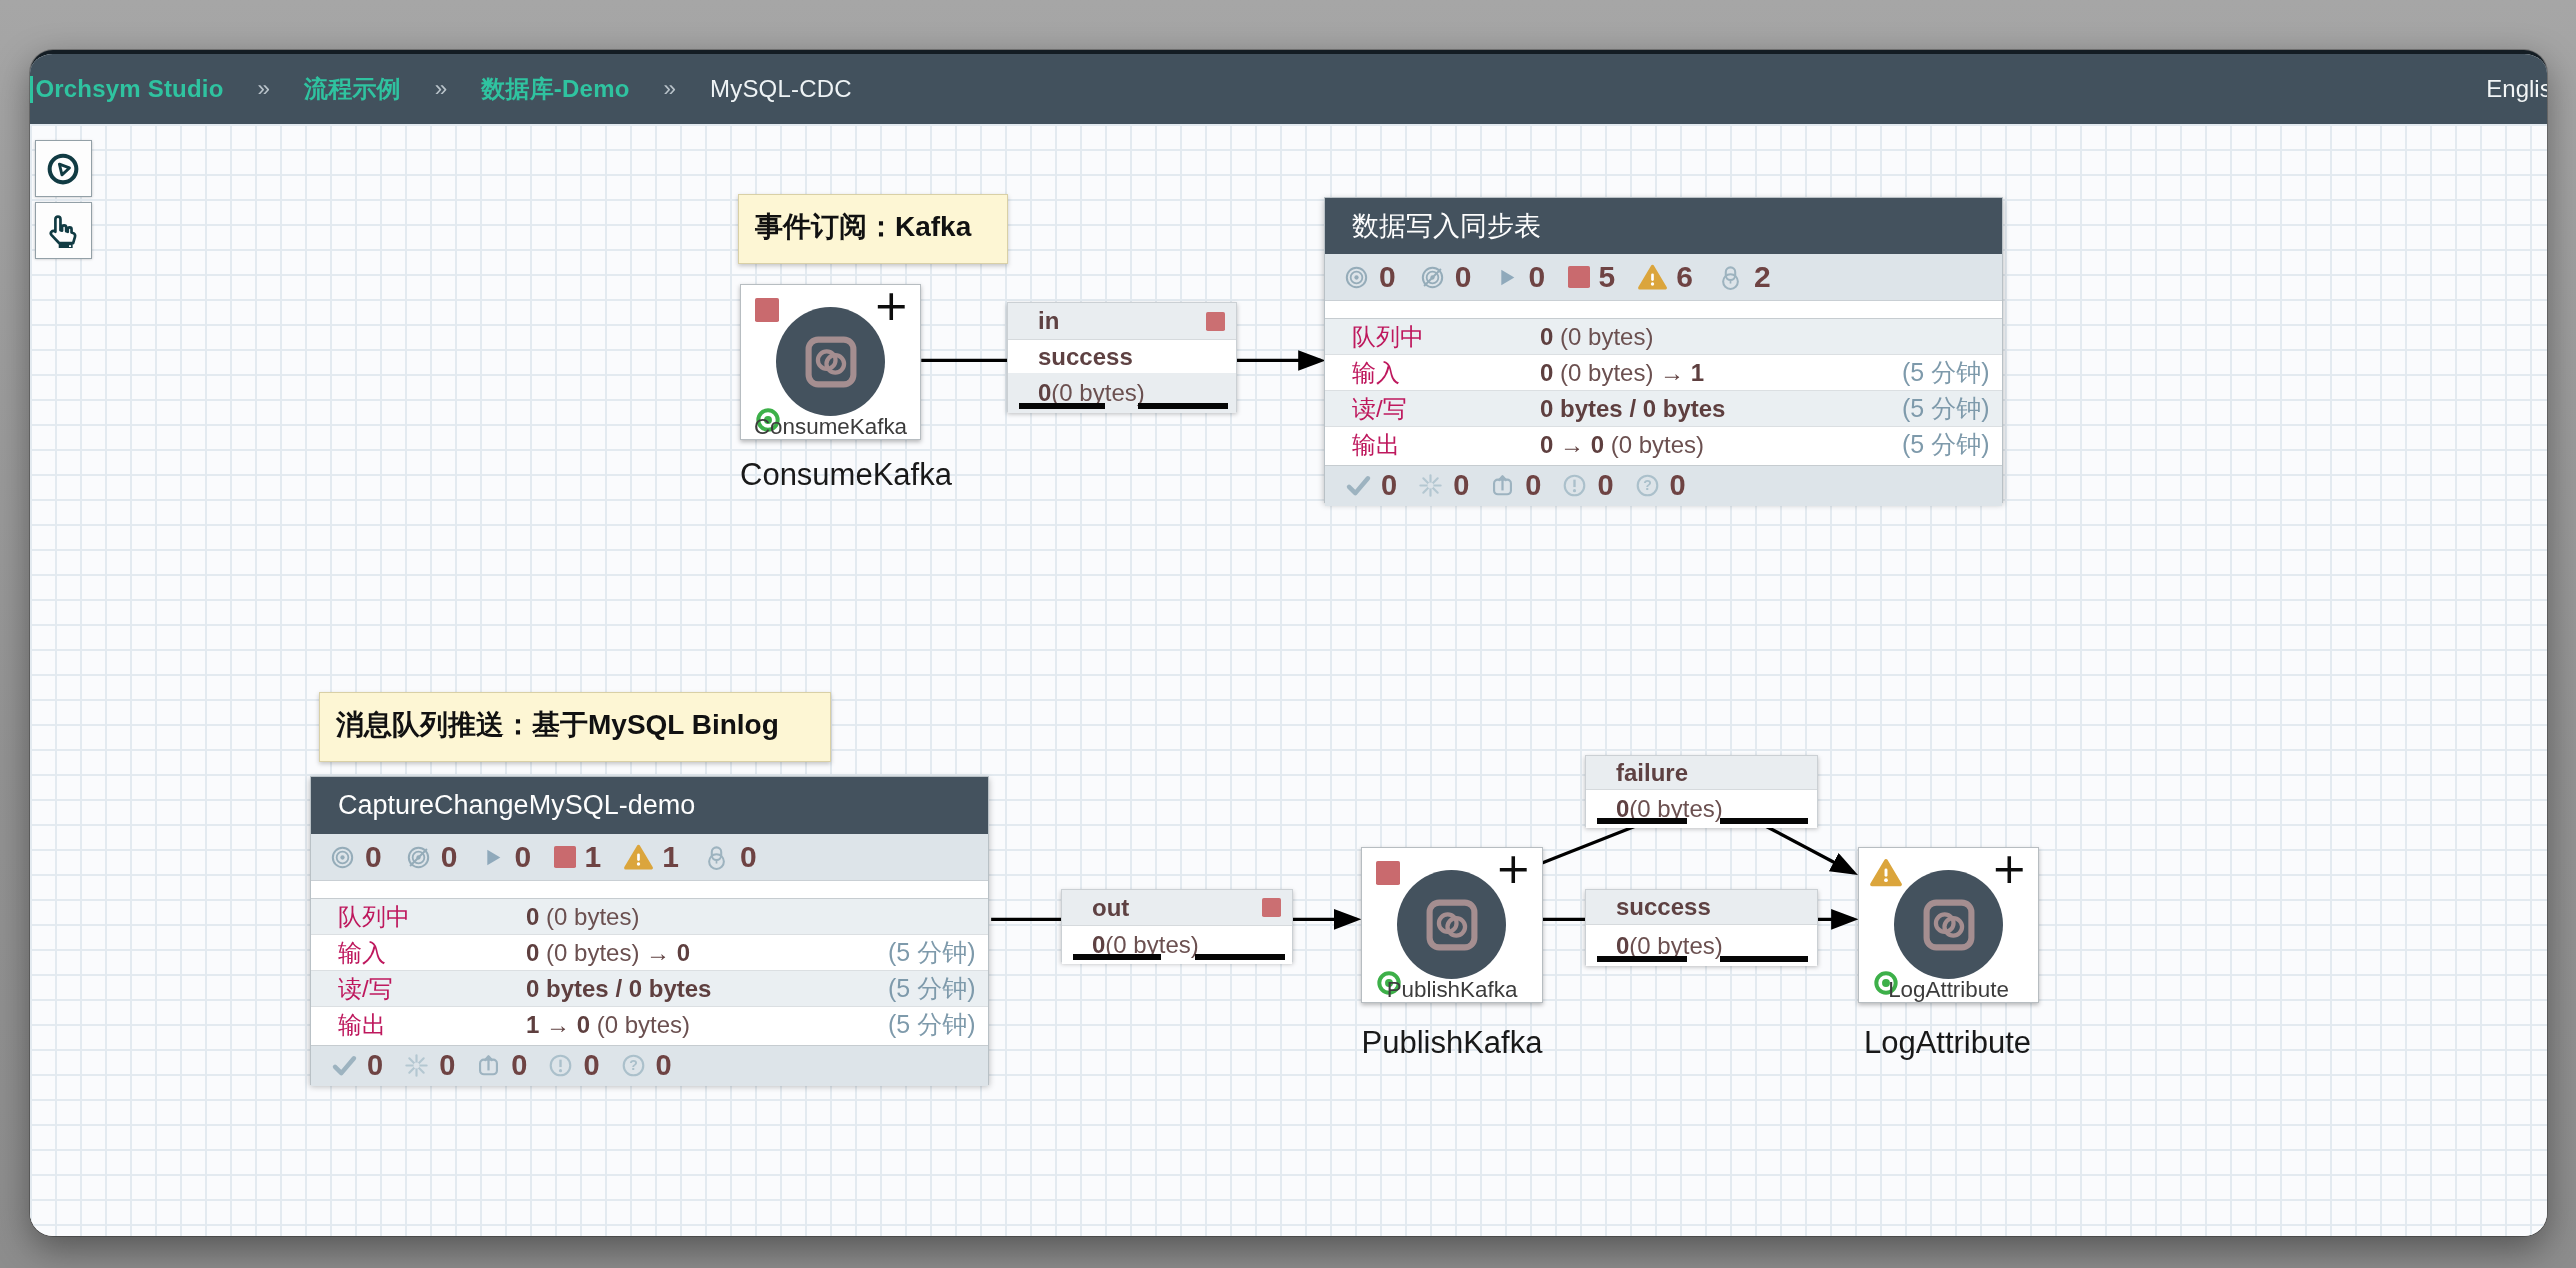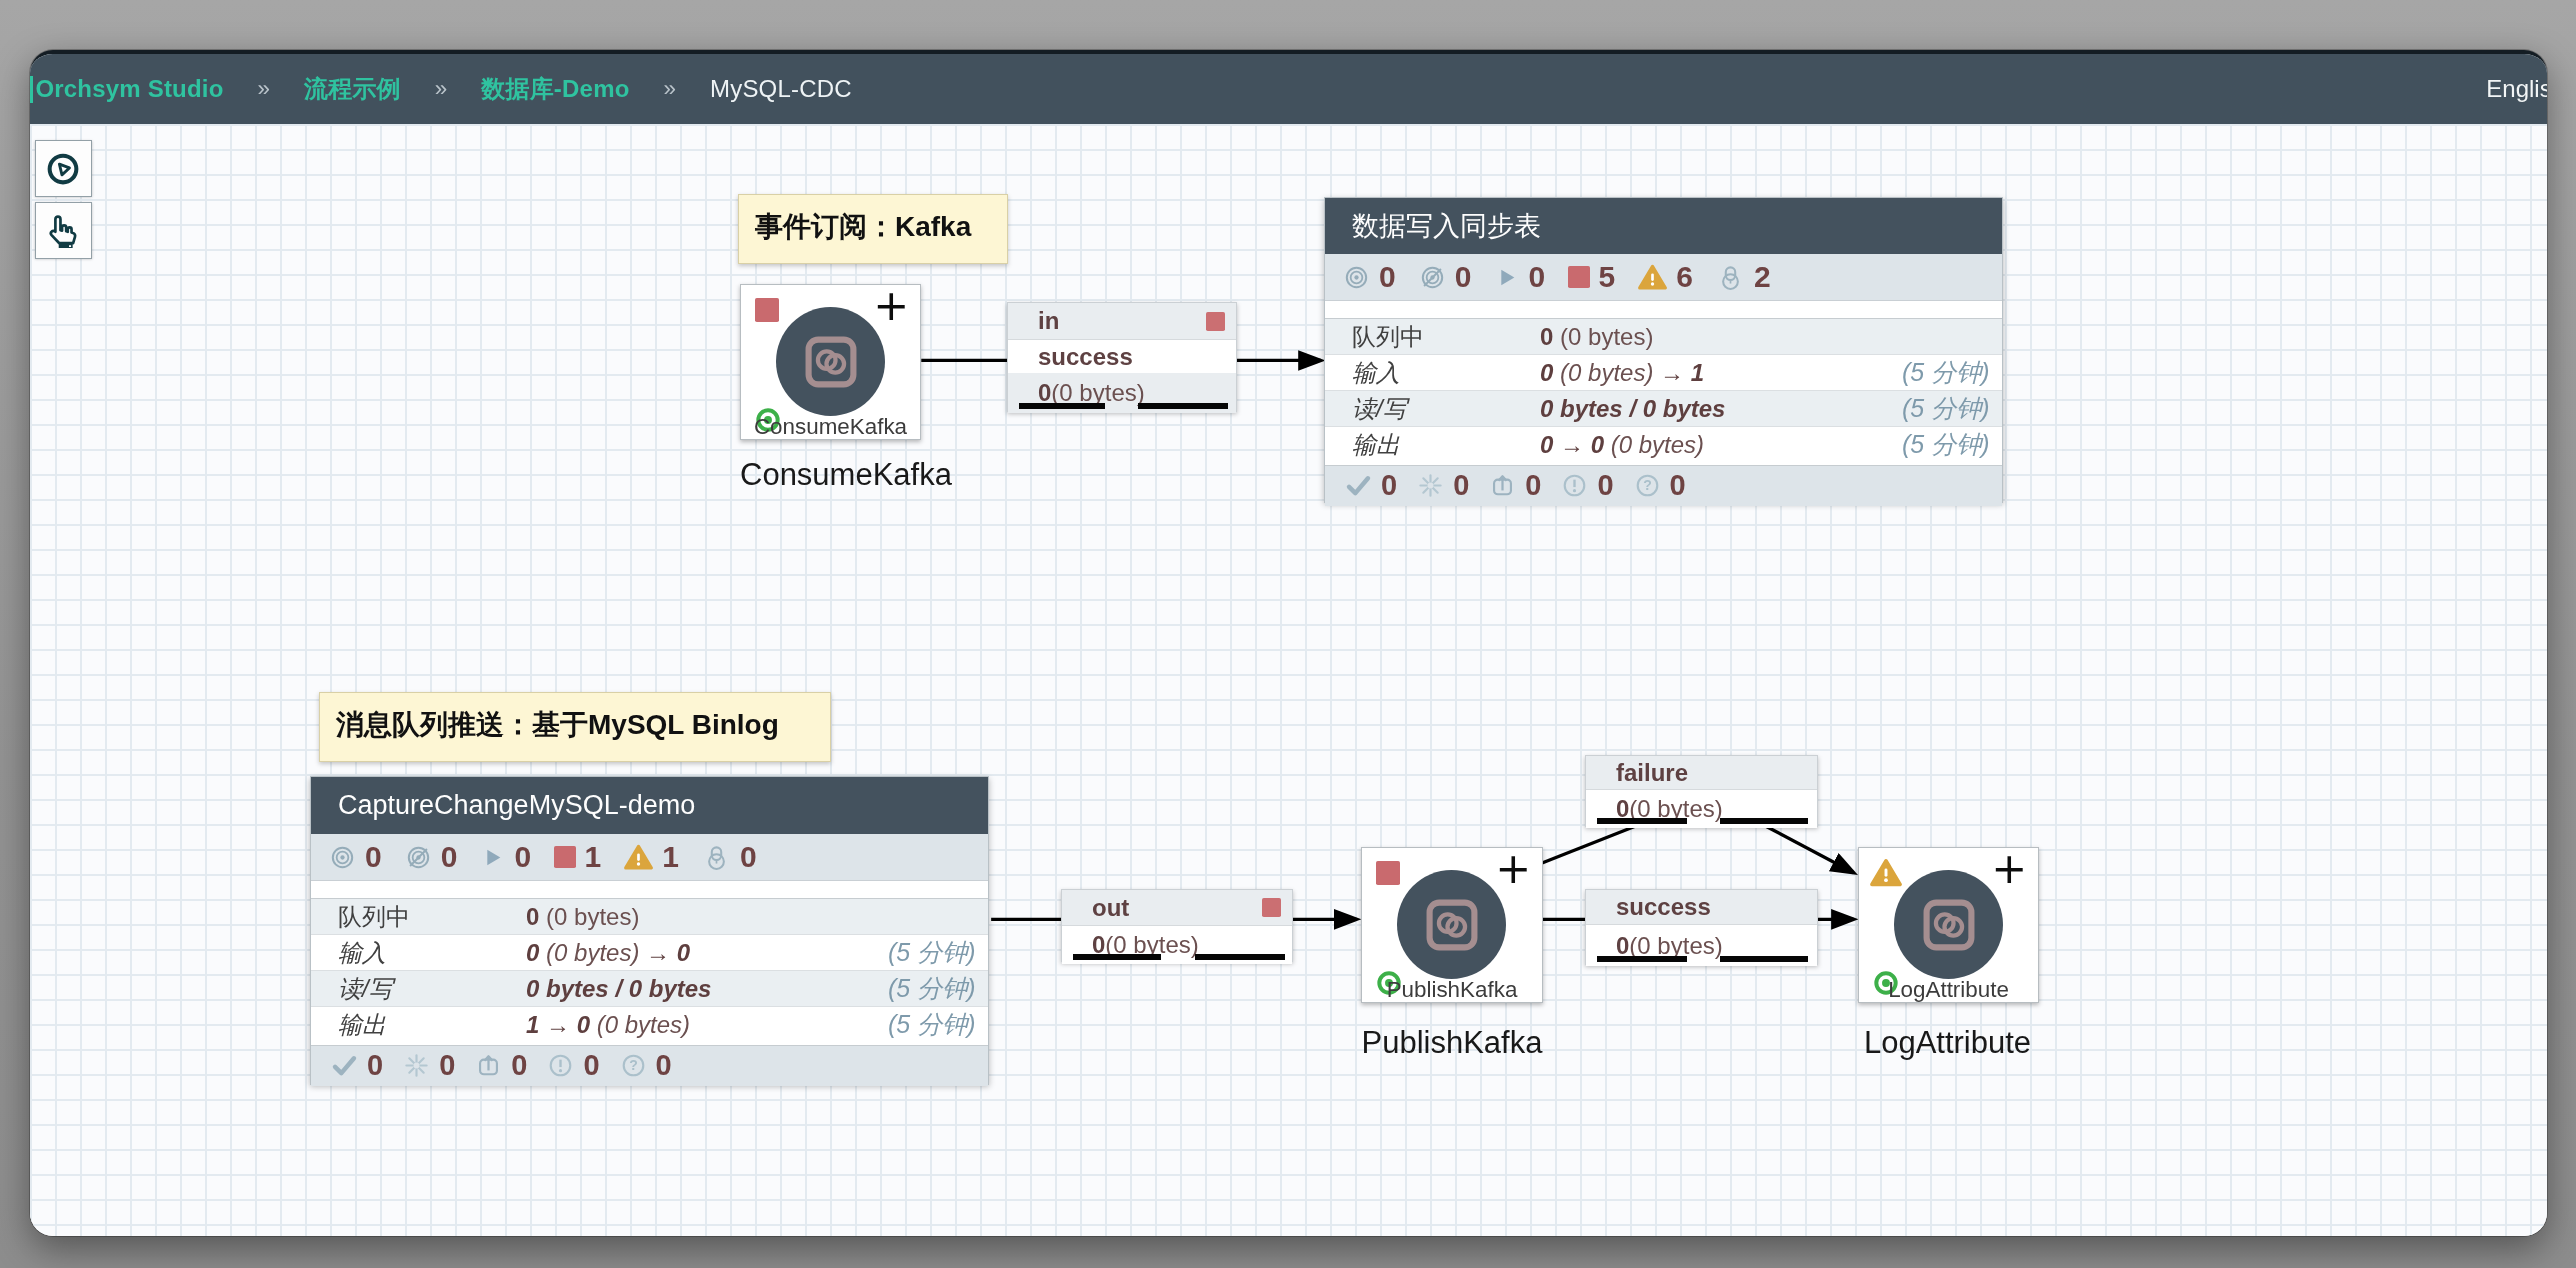--- a/index.html
+++ b/index.html
@@ -67,22 +67,22 @@
   .pg-stats { height:47px; background:#dde4e9; border-bottom:0.9px solid #c9cfd4;
     display:flex; align-items:center; padding-left:18px; }
   .stat-item { display:flex; align-items:center; margin-right:23px; }
   .stat-item .num { font-size:30px; font-weight:bold; color:#6e4343; margin-left:9px; }
   .stat-square { width:21.5px; height:21.5px; background:#c96a6e; border-radius:1.8px; }
   .pg-gap { height:17px; background:#fff; }
   .pg-row { height:36px; display:flex; align-items:center; font-size:24px; position:relative; }
   .pg-row.odd { background:#eaeff2; }
   .pg-row.even { background:#fff; }
   .pg-row.first { border-top:1.8px solid #c6ccd0; }
-  .pg-row + .pg-row { border-top:0.9px solid #dbdfe2;font-style:italic; }
-  .pg-row .rlabel { position:absolute; left:27px; color:#404040;text-align:center; }
+  .pg-row + .pg-row { border-top:0.9px solid #dbdfe2; }
+  .pg-row .rlabel { position:absolute; left:27px; color:#be185d;text-align:center; }
   .pg-row .rvalue { position:absolute; left:215px; color:#6b5050; }
   .pg-row .rvalue b { color:#5e3f3f; }
   .pg-row .rwindow { position:absolute; right:12.5px; color:#7e9aab; font-size:25px; }
   .pg-footer { height:41px; background:#dde4e9; border-top:0.9px solid #c6ccd0;
     display:flex; align-items:center; padding-left:20px; margin-top:2.7px; }
   .pg-footer .stat-item { margin-right:20px; }
   .pg-footer .num { font-size:29px; }
 
   
   .conn { position:absolute; background:#fff; border:0.9px solid #cbd0d4;

